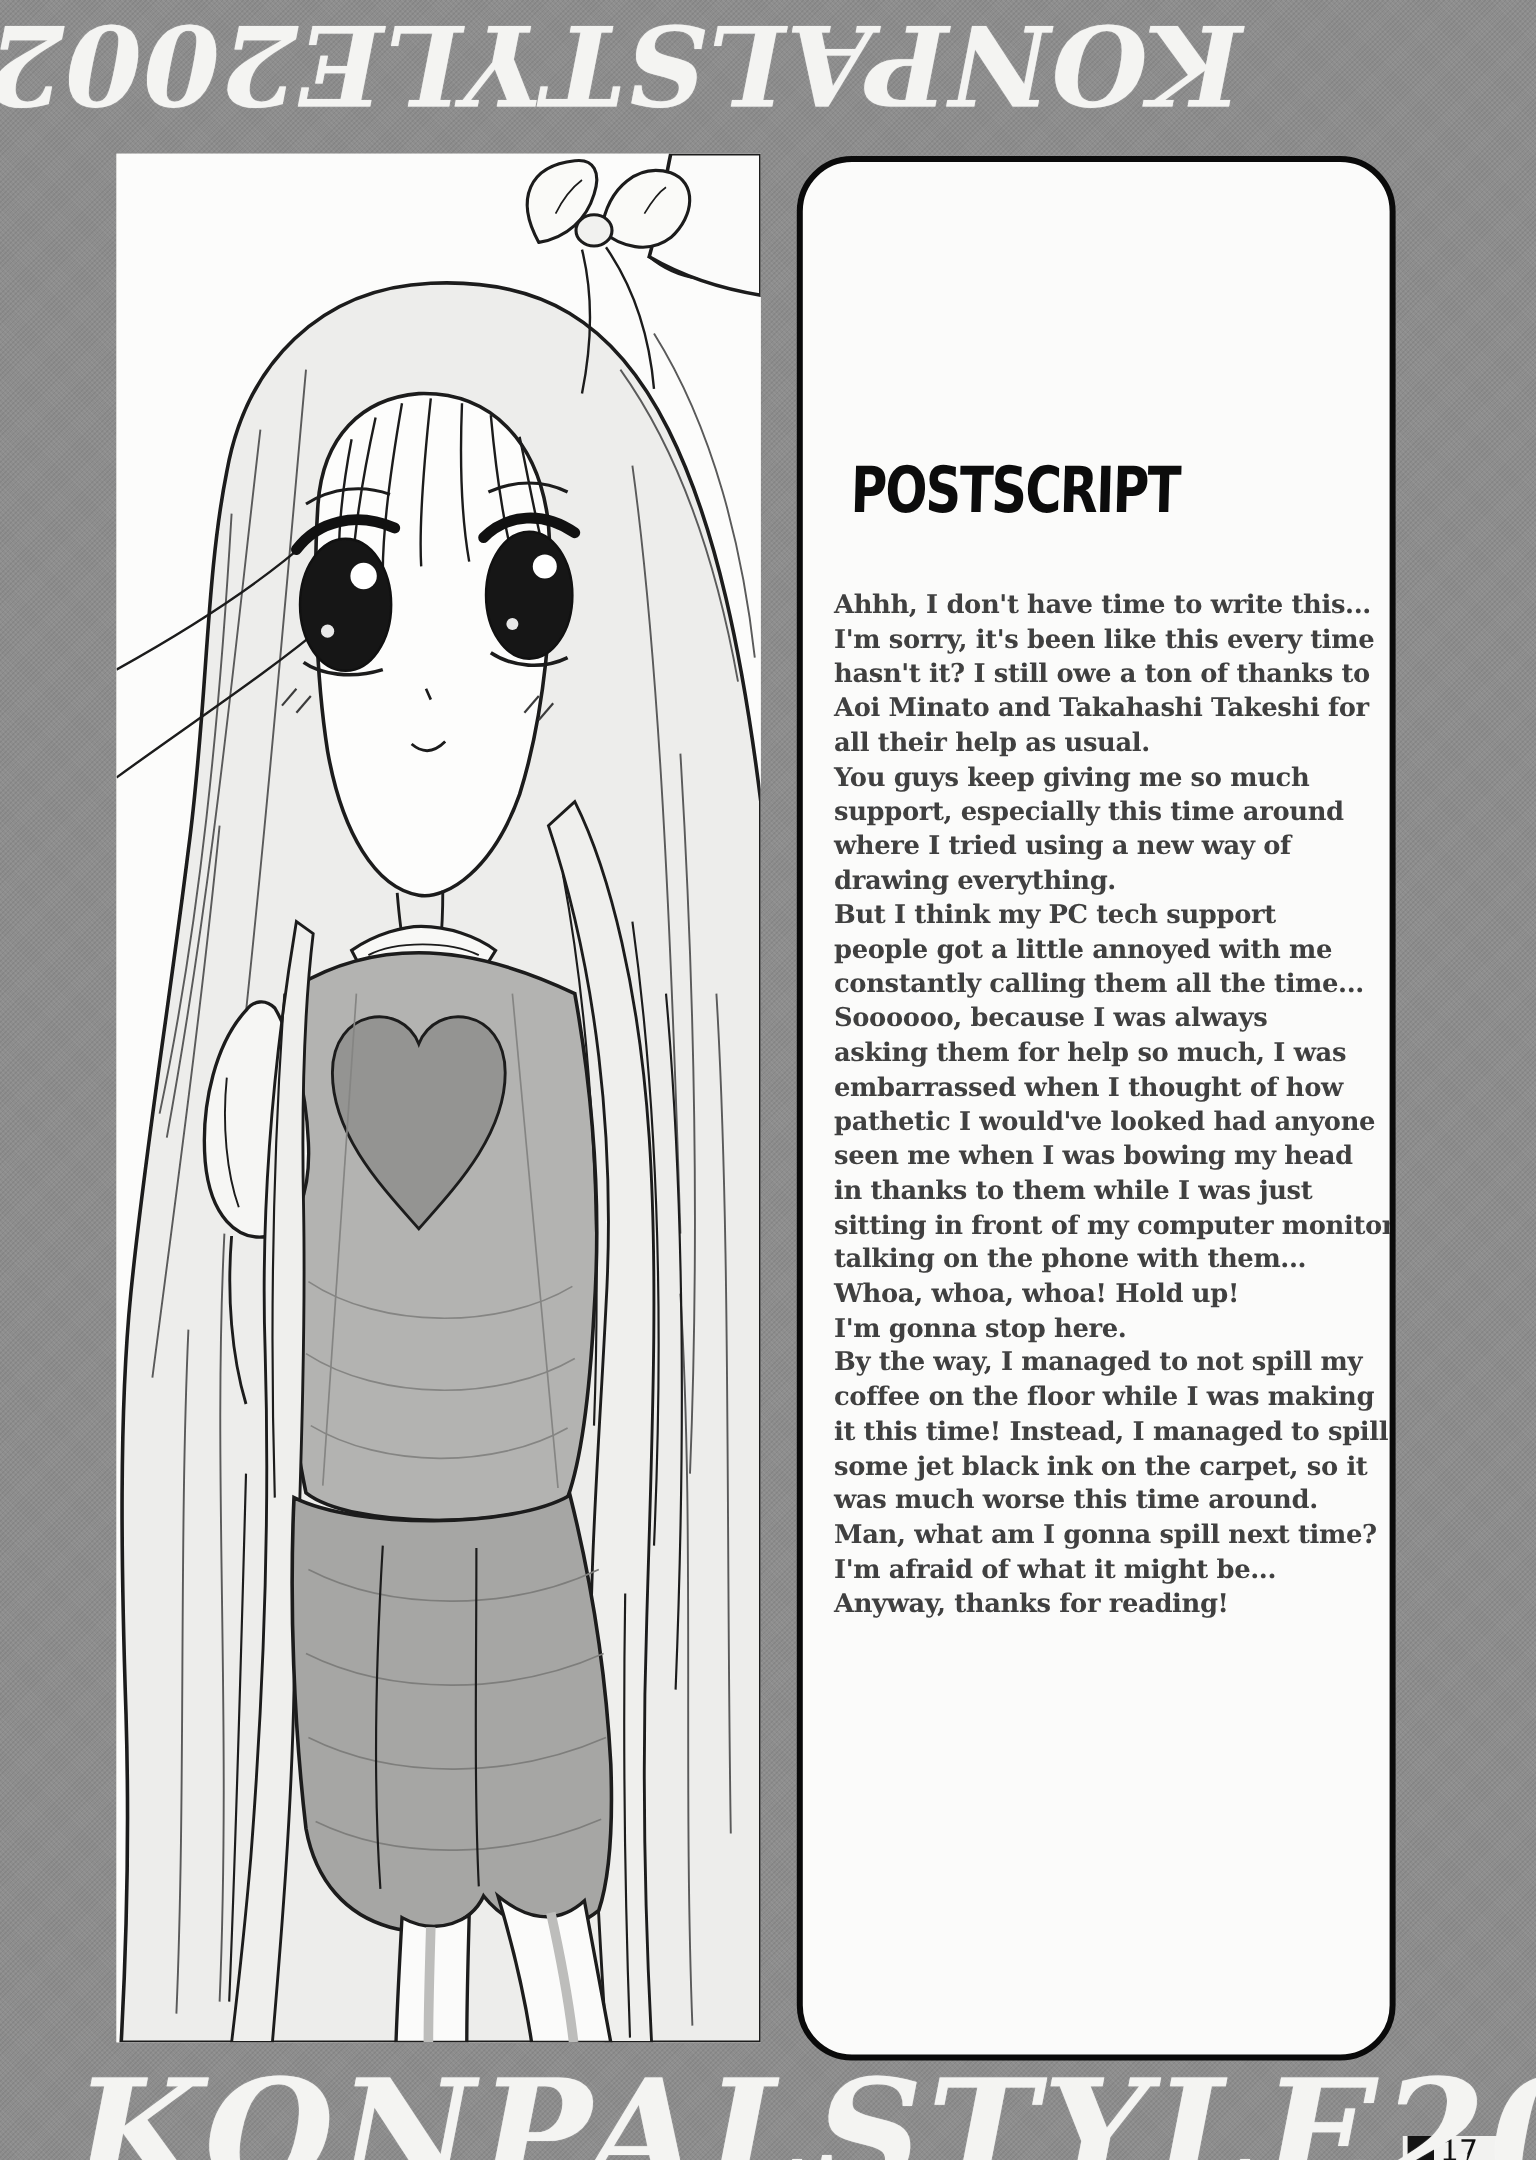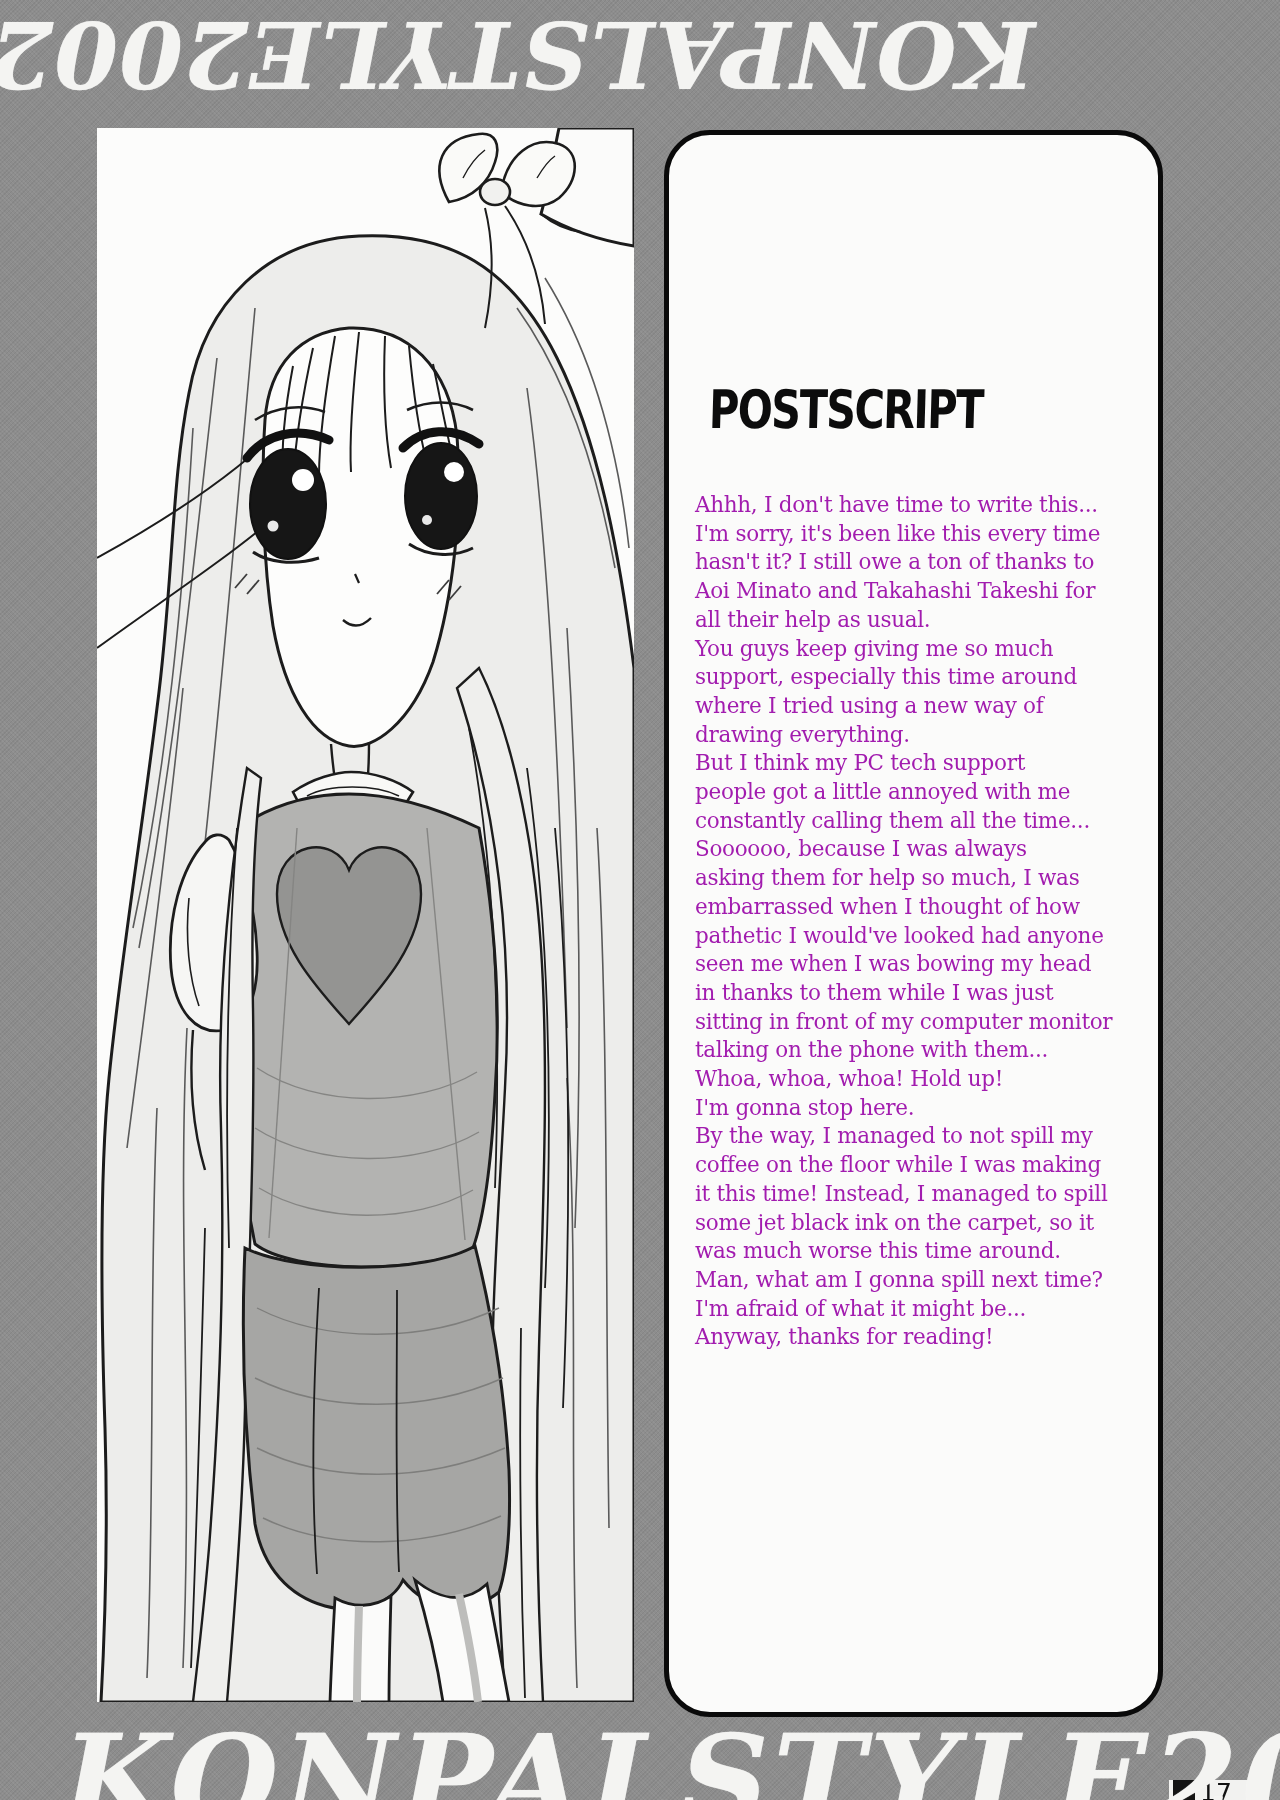--- a/index.html
+++ b/index.html
@@ -42,23 +42,23 @@
   }
   .ps-title{
     position:absolute;left:40px;top:246px;margin:0;
     font-family:"DejaVu Sans", sans-serif;font-weight:900;
     font-size:53px;line-height:58px;letter-spacing:-2px;color:#0c0c0c;
     transform:scaleX(.78) skewX(-2deg);transform-origin:left center;
     white-space:nowrap;
   }
   .ps-text{
     position:absolute;left:26px;top:356px;width:452px;
-    font-family:"DejaVu Serif", serif;font-weight:normal;
+    font-family:"DejaVu Serif", serif;font-weight:bold;
     font-size:21.5px;line-height:28.7px;letter-spacing:-0.3px;
-    color:#a21caf;white-space:pre;
+    color:#404040;white-space:pre;
   }
 
   
   .page-num{
     position:absolute;left:1169px;top:1780px;width:80px;height:33px;
     background:#f2f2f0;display:flex;align-items:flex-start;gap:5px;
     padding-left:4px;box-sizing:border-box;
   }
   .page-num .sq{width:22px;height:22px;background:#141414;display:inline-block;}
   .page-num .num{

